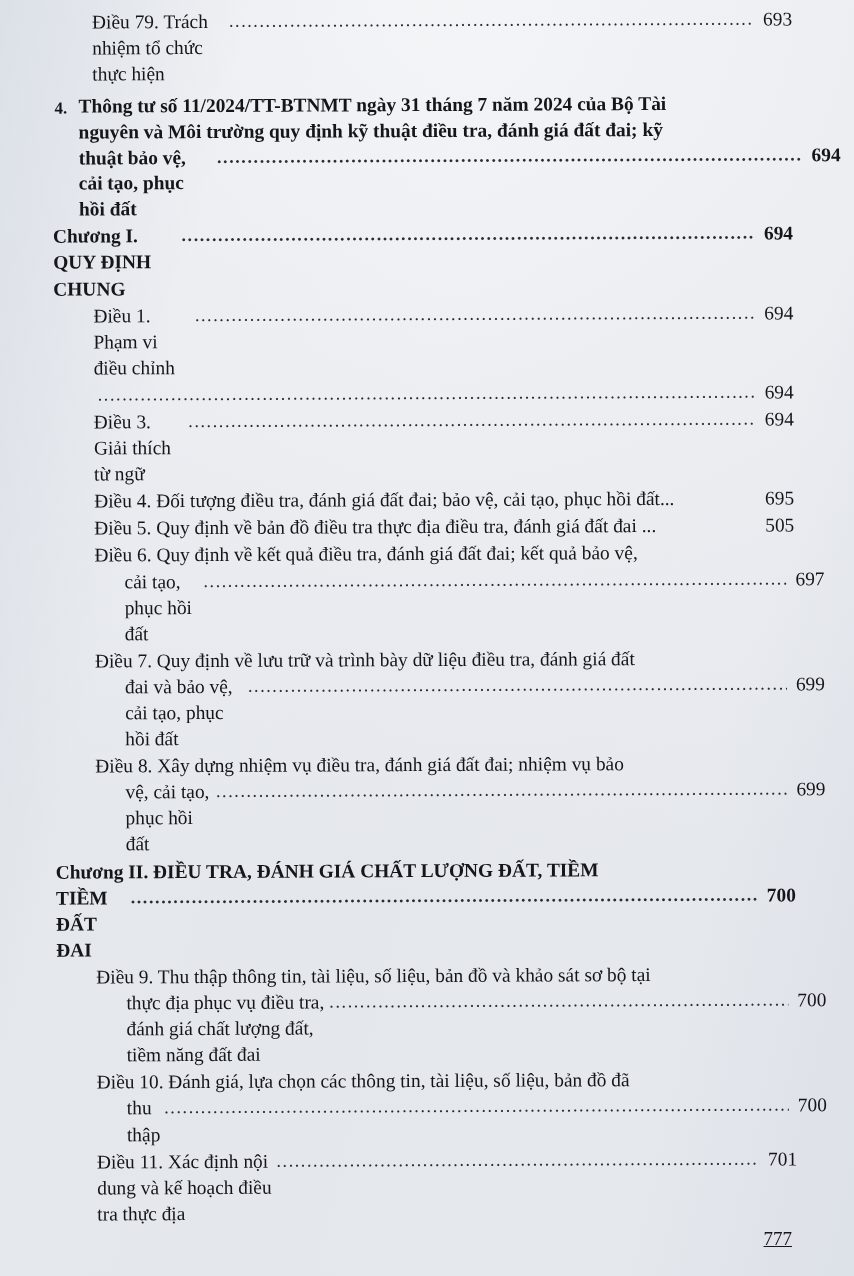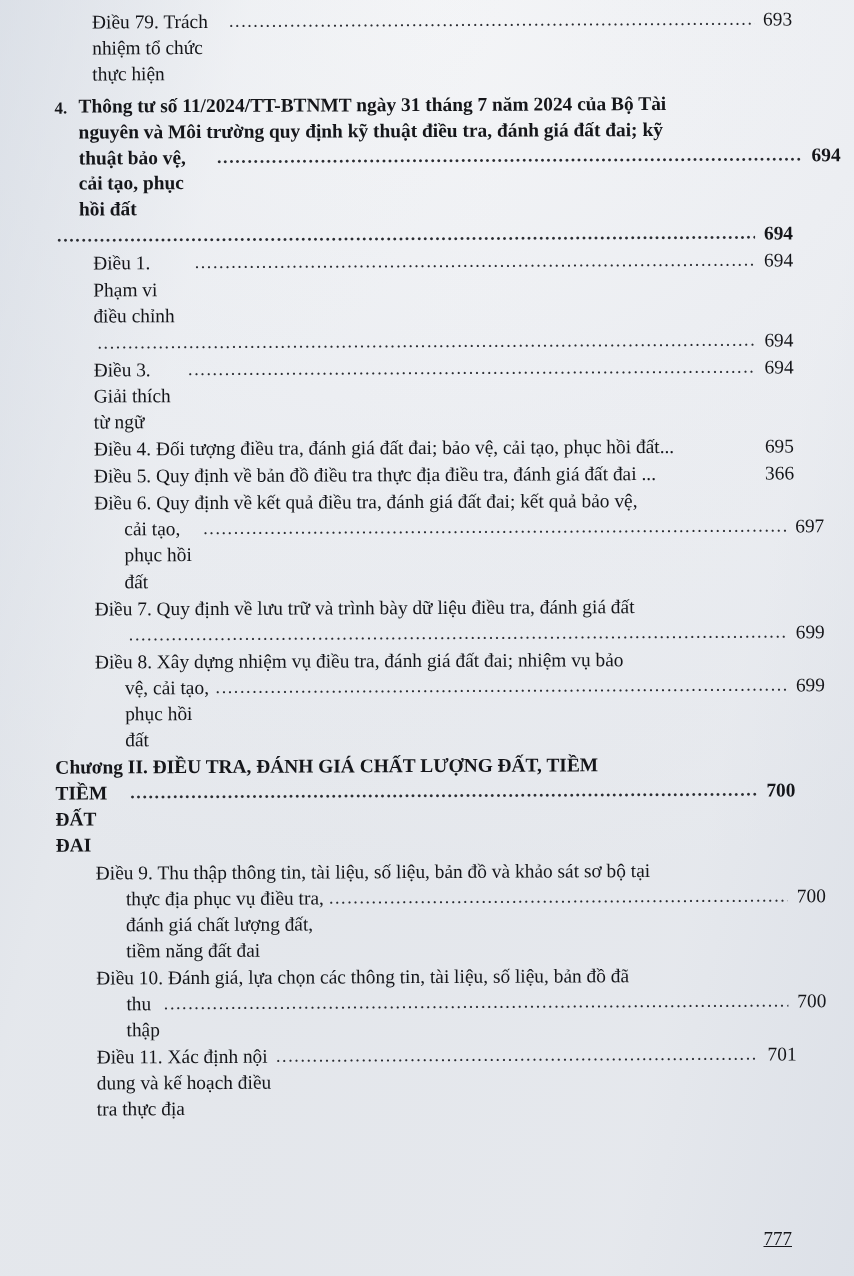--- a/index.html
+++ b/index.html
@@ -125,20 +125,21 @@
         <div class="line">Thông tư số 11/2024/TT-BTNMT ngày 31 tháng 7 năm 2024 của Bộ Tài</div>
         <div class="line">nguyên và Môi trường quy định kỹ thuật điều tra, đánh giá đất đai; kỹ</div>
         <div class="row line">
           <span class="label">thuật bảo vệ, cải tạo, phục hồi đất</span>
           <span class="dots">........................................................................................................................................................................................................</span>
           <span class="pg">694</span>
         </div>
       </div>
       <div class="entry lvl-chapter">
         <div class="row ">
+          <span class="label">Chương I. QUY ĐỊNH CHUNG</span>
           <span class="dots">........................................................................................................................................................................................................</span>
           <span class="pg">694</span>
         </div>
       </div>
       <div class="entry lvl-item">
         <div class="row ">
           <span class="label">Điều 1. Phạm vi điều chỉnh</span>
           <span class="dots">........................................................................................................................................................................................................</span>
           <span class="pg">694</span>
         </div>
@@ -160,34 +161,35 @@
         <div class="row ">
           <span class="label">Điều 4. Đối tượng điều tra, đánh giá đất đai; bảo vệ, cải tạo, phục hồi đất...</span>
           <span class="dots"></span>
           <span class="pg">695</span>
         </div>
       </div>
       <div class="entry lvl-item">
         <div class="row ">
           <span class="label">Điều 5. Quy định về bản đồ điều tra thực địa điều tra, đánh giá đất đai ...</span>
           <span class="dots"></span>
-          <span class="pg">366</span>
+          <span class="pg">505</span>
         </div>
       </div>
       <div class="entry lvl-item">
         <div class="">Điều 6. Quy định về kết quả điều tra, đánh giá đất đai; kết quả bảo vệ,</div>
         <div class="row cont" style="padding-left: 30px;">
           <span class="label">cải tạo, phục hồi đất</span>
           <span class="dots">........................................................................................................................................................................................................</span>
           <span class="pg">697</span>
         </div>
       </div>
       <div class="entry lvl-item">
         <div class="">Điều 7. Quy định về lưu trữ và trình bày dữ liệu điều tra, đánh giá đất</div>
         <div class="row cont" style="padding-left: 30px;">
+          <span class="label">đai và bảo vệ, cải tạo, phục hồi đất</span>
           <span class="dots">........................................................................................................................................................................................................</span>
           <span class="pg">699</span>
         </div>
       </div>
       <div class="entry lvl-item">
         <div class="">Điều 8. Xây dựng nhiệm vụ điều tra, đánh giá đất đai; nhiệm vụ bảo</div>
         <div class="row cont" style="padding-left: 30px;">
           <span class="label">vệ, cải tạo, phục hồi đất</span>
           <span class="dots">........................................................................................................................................................................................................</span>
           <span class="pg">699</span>

